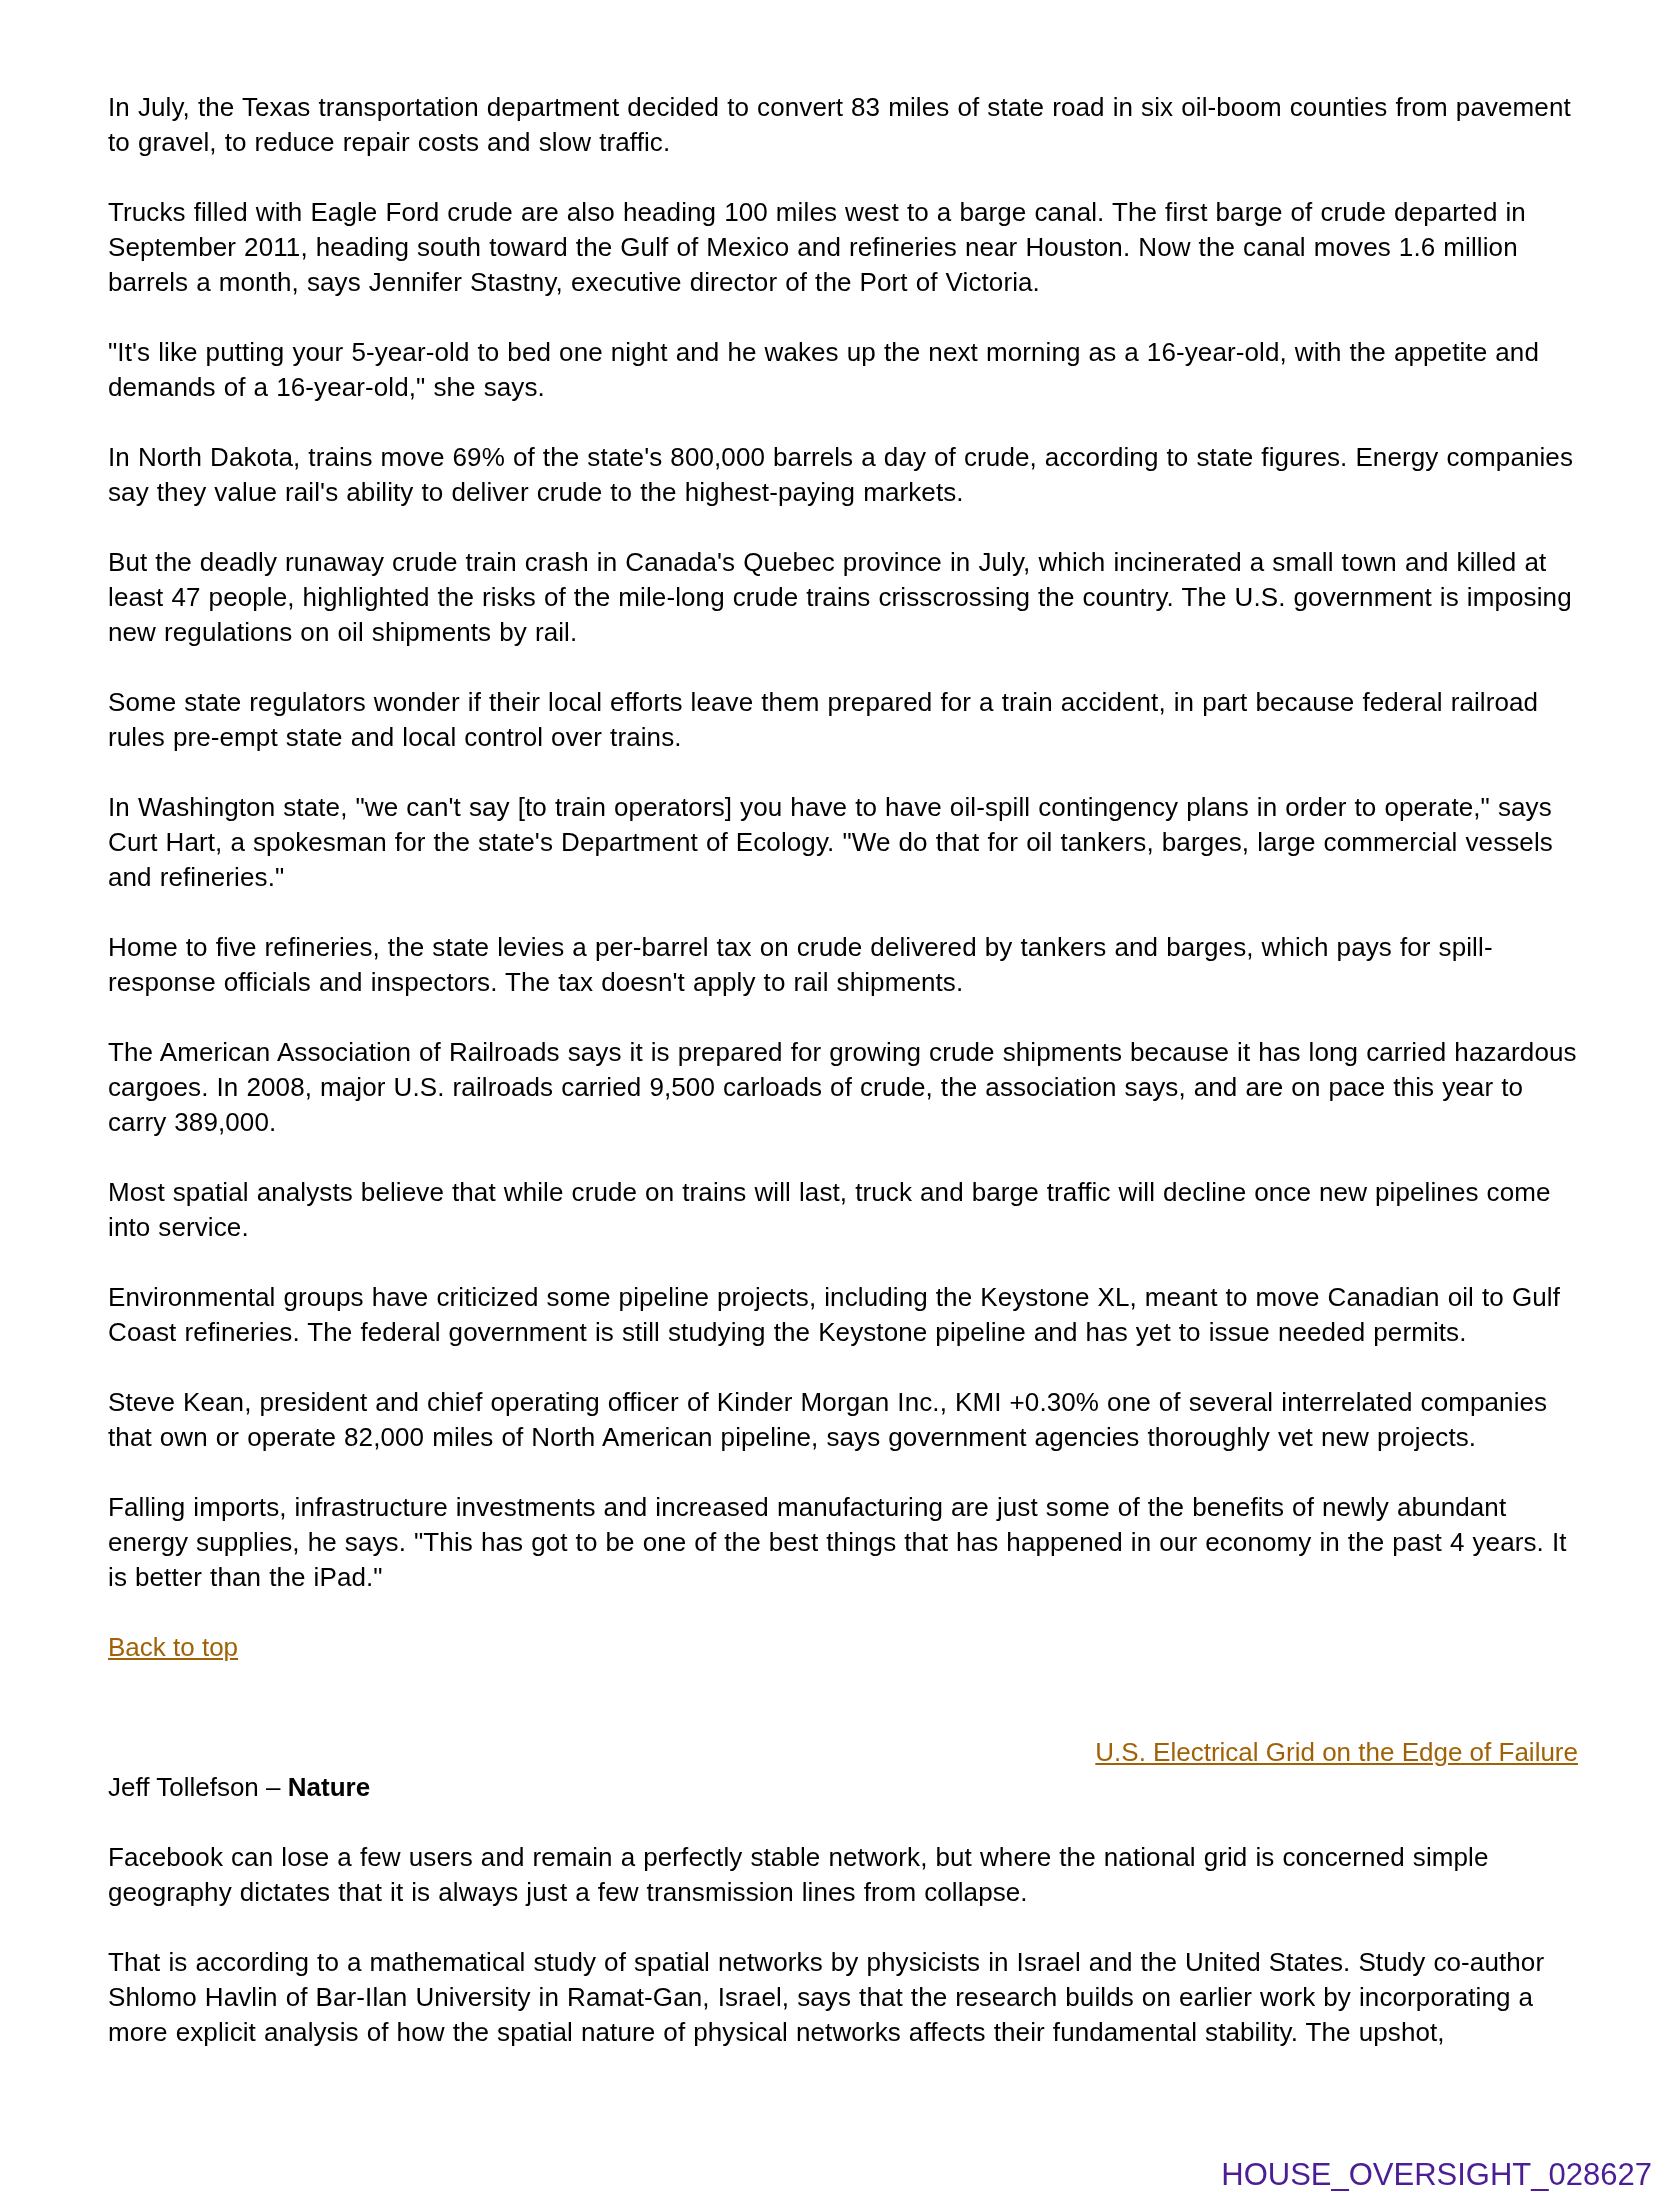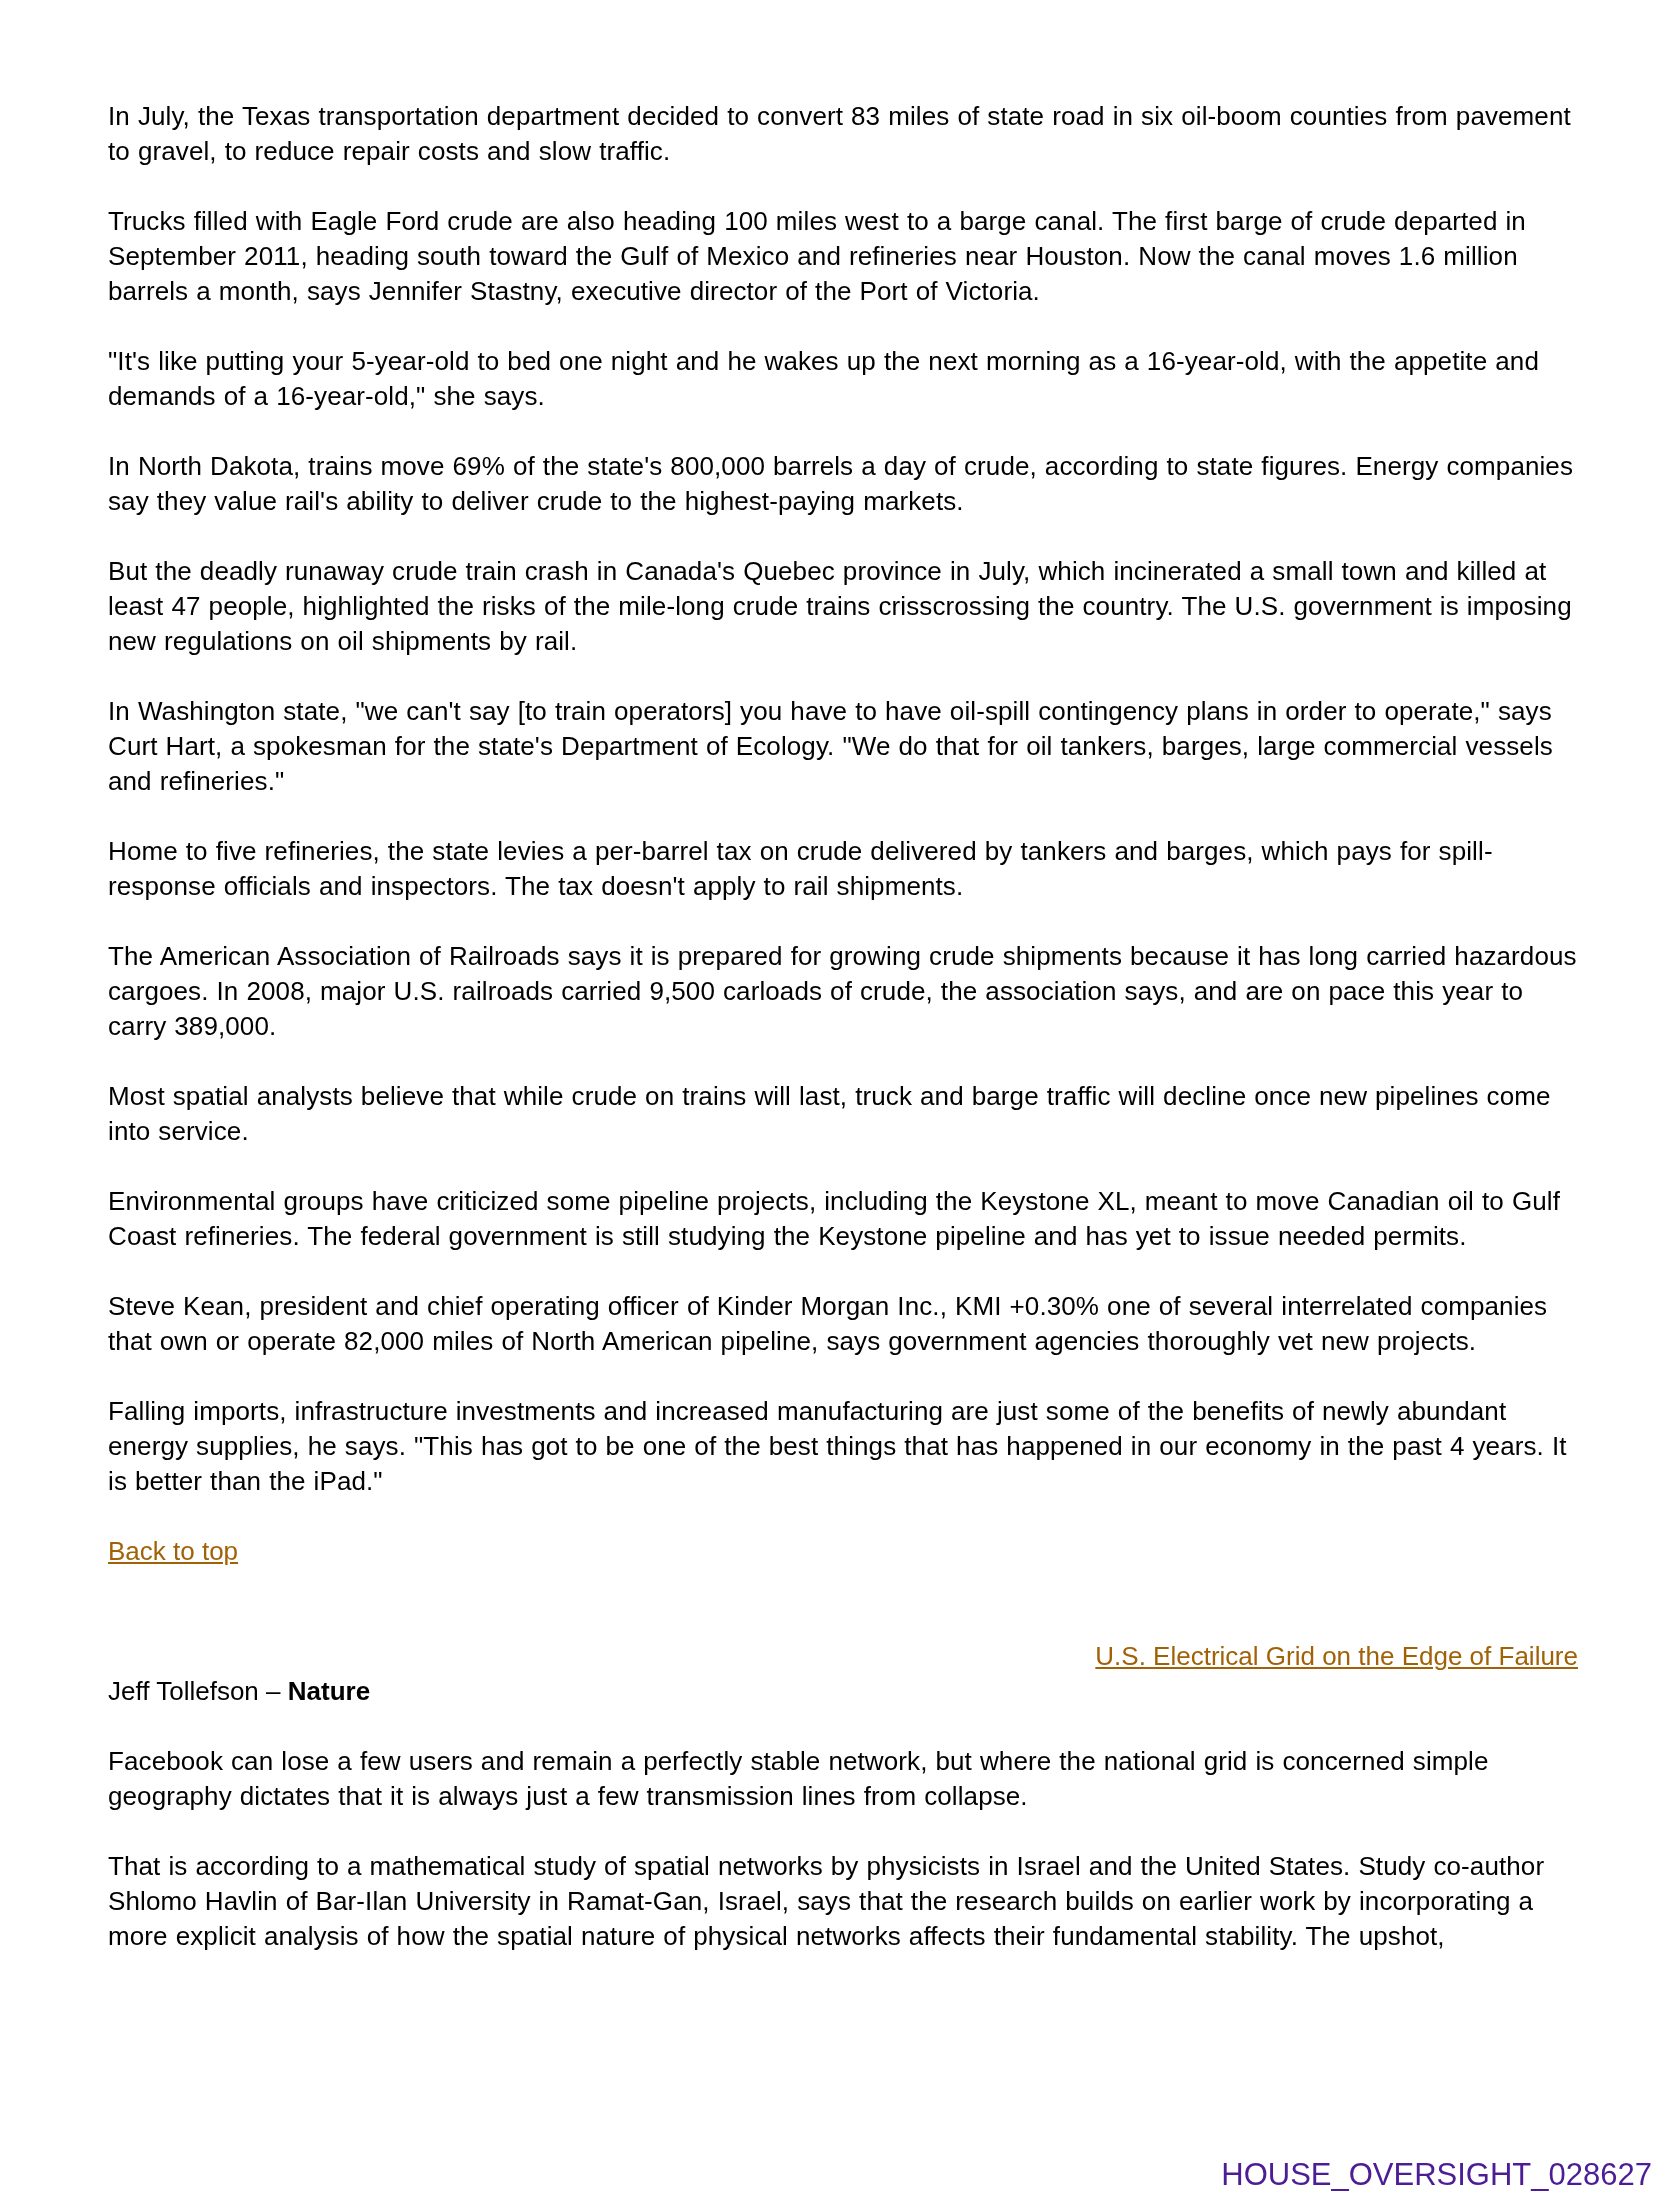--- a/index.html
+++ b/index.html
@@ -11,21 +11,21 @@
     position: relative;
     width: 1669px;
     height: 2205px;
     font-family: "Liberation Sans", sans-serif;
     color: #000000;
     overflow: hidden;
   }
   .content {
     position: absolute;
     left: 108px;
-    top: 99px;
+    top: 90px;
     width: 1470px;
   }
   .para {
     font-size: 26px;
     line-height: 35px;
     margin: 0 0 35px 0;
     color: #000000;
     letter-spacing: 0.1px;
     word-spacing: 0.7px;
   }
@@ -66,20 +66,21 @@
 </head>
 <body>
 
 <div class="content">
 
   <p class="para">In July, the Texas transportation department decided to convert 83 miles of state road in six oil-boom counties from pavement to gravel, to reduce repair costs and slow traffic.</p>
   <p class="para">Trucks filled with Eagle Ford crude are also heading 100 miles west to a barge canal. The first barge of crude departed in September 2011, heading south toward the Gulf of Mexico and refineries near Houston. Now the canal moves 1.6 million barrels a month, says Jennifer Stastny, executive director of the Port of Victoria.</p>
   <p class="para">"It's like putting your 5-year-old to bed one night and he wakes up the next morning as a 16-year-old, with the appetite and demands of a 16-year-old," she says.</p>
   <p class="para">In North Dakota, trains move 69% of the state's 800,000 barrels a day of crude, according to state figures. Energy companies say they value rail's ability to deliver crude to the highest-paying markets.</p>
   <p class="para">But the deadly runaway crude train crash in Canada's Quebec province in July, which incinerated a small town and killed at least 47 people, highlighted the risks of the mile-long crude trains crisscrossing the country. The U.S. government is imposing new regulations on oil shipments by rail.</p>
+  <p class="para">Some state regulators wonder if their local efforts leave them prepared for a train accident, in part because federal railroad rules pre-empt state and local control over trains.</p>
   <p class="para">In Washington state, "we can't say [to train operators] you have to have oil-spill contingency plans in order to operate," says Curt Hart, a spokesman for the state's Department of Ecology. "We do that for oil tankers, barges, large commercial vessels and refineries."</p>
   <p class="para">Home to five refineries, the state levies a per-barrel tax on crude delivered by tankers and barges, which pays for spill-response officials and inspectors. The tax doesn't apply to rail shipments.</p>
   <p class="para">The American Association of Railroads says it is prepared for growing crude shipments because it has long carried hazardous cargoes. In 2008, major U.S. railroads carried 9,500 carloads of crude, the association says, and are on pace this year to carry 389,000.</p>
   <p class="para">Most spatial analysts believe that while crude on trains will last, truck and barge traffic will decline once new pipelines come into service.</p>
   <p class="para">Environmental groups have criticized some pipeline projects, including the Keystone XL, meant to move Canadian oil to Gulf Coast refineries. The federal government is still studying the Keystone pipeline and has yet to issue needed permits.</p>
   <p class="para">Steve Kean, president and chief operating officer of Kinder Morgan Inc., KMI +0.30% one of several interrelated companies that own or operate 82,000 miles of North American pipeline, says government agencies thoroughly vet new projects.</p>
   <p class="para">Falling imports, infrastructure investments and increased manufacturing are just some of the benefits of newly abundant energy supplies, he says. "This has got to be one of the best things that has happened in our economy in the past 4 years. It is better than the iPad."</p>
 
   <div class="btt-wrap">
     <a href="#" class="link">Back to top</a>

